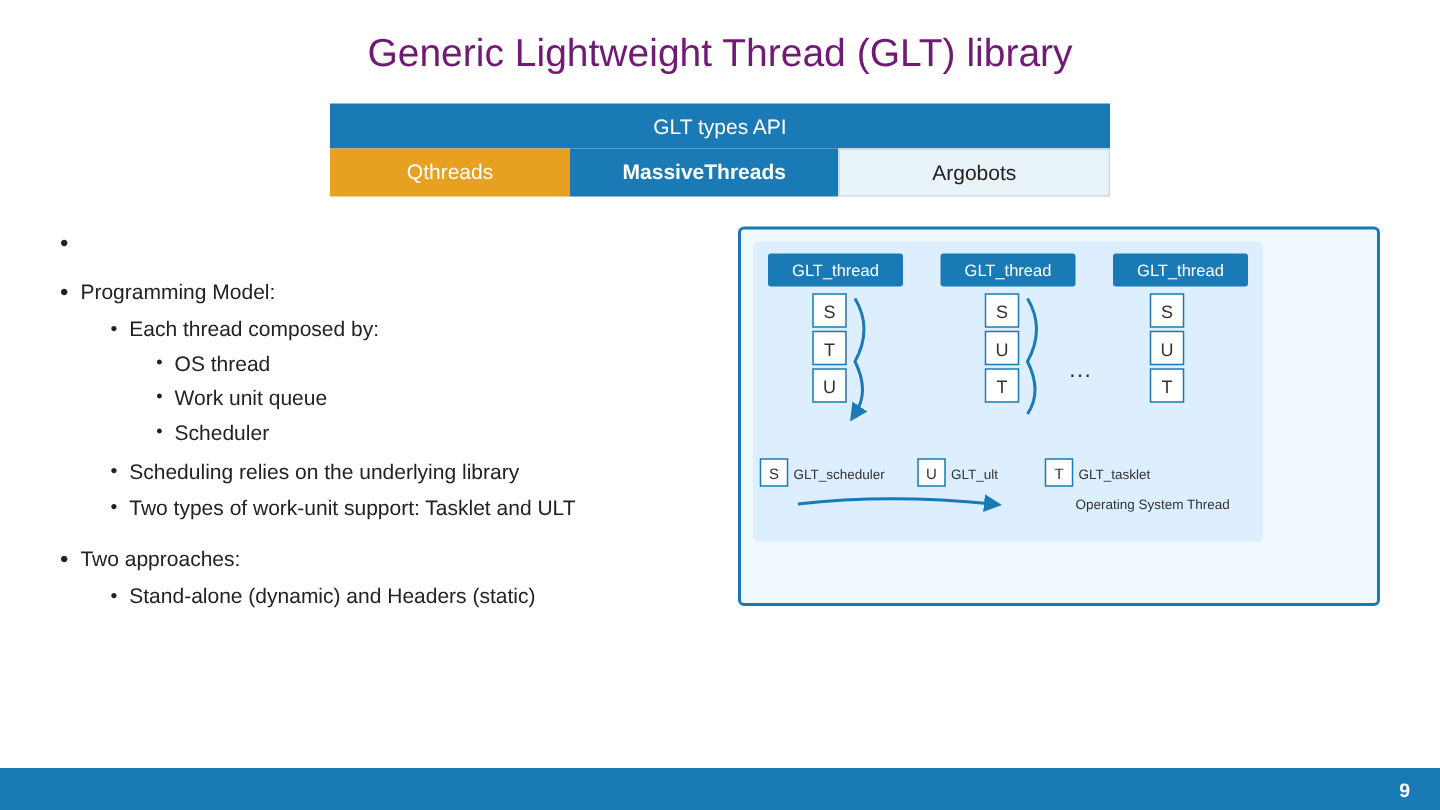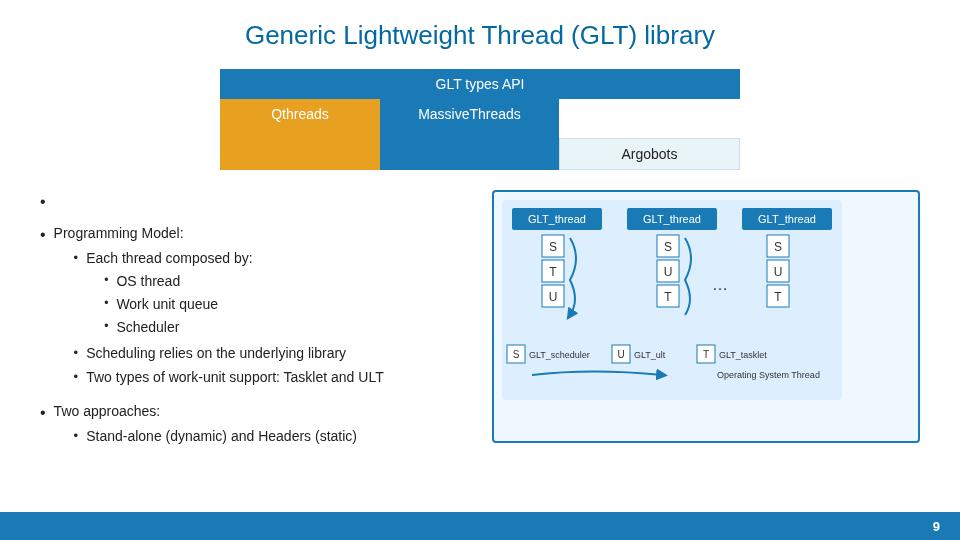--- a/index.html
+++ b/index.html
@@ -19,21 +19,21 @@
       height: 540px;
       position: relative;
       padding: 20px 40px 30px 40px;
     }
 
     .title {
       font-size: 26px;
       font-weight: 400;
       text-align: center;
       margin-bottom: 18px;
-      color: #0369a1;
+      color: #701a75;
     }
 
     .api-diagram {
       width: 520px;
       margin: 0 auto 20px auto;
     }
 
     .api-common {
       background: #1a7ab5;
       color: white;
@@ -58,32 +58,31 @@
       font-weight: 500;
     }
 
     .api-massive {
       background: #1a7ab5;
       color: white;
       text-align: center;
       padding: 7px 0;
       flex: 1;
       font-size: 14px;
-      font-weight: 400;
+      font-weight: 700;
     }
 
     .api-argobots {
       background: #e8f4f8;
       color: #222;
       text-align: center;
       padding: 7px 0;
       flex: 1;
       font-size: 14px;
       border: 1px solid #cde;
-      margin-top: 39px;
     }
 
     .content-area {
       display: flex;
       flex-direction: row;
       gap: 20px;
       margin-top: 10px;
     }
 
     .left-content {

